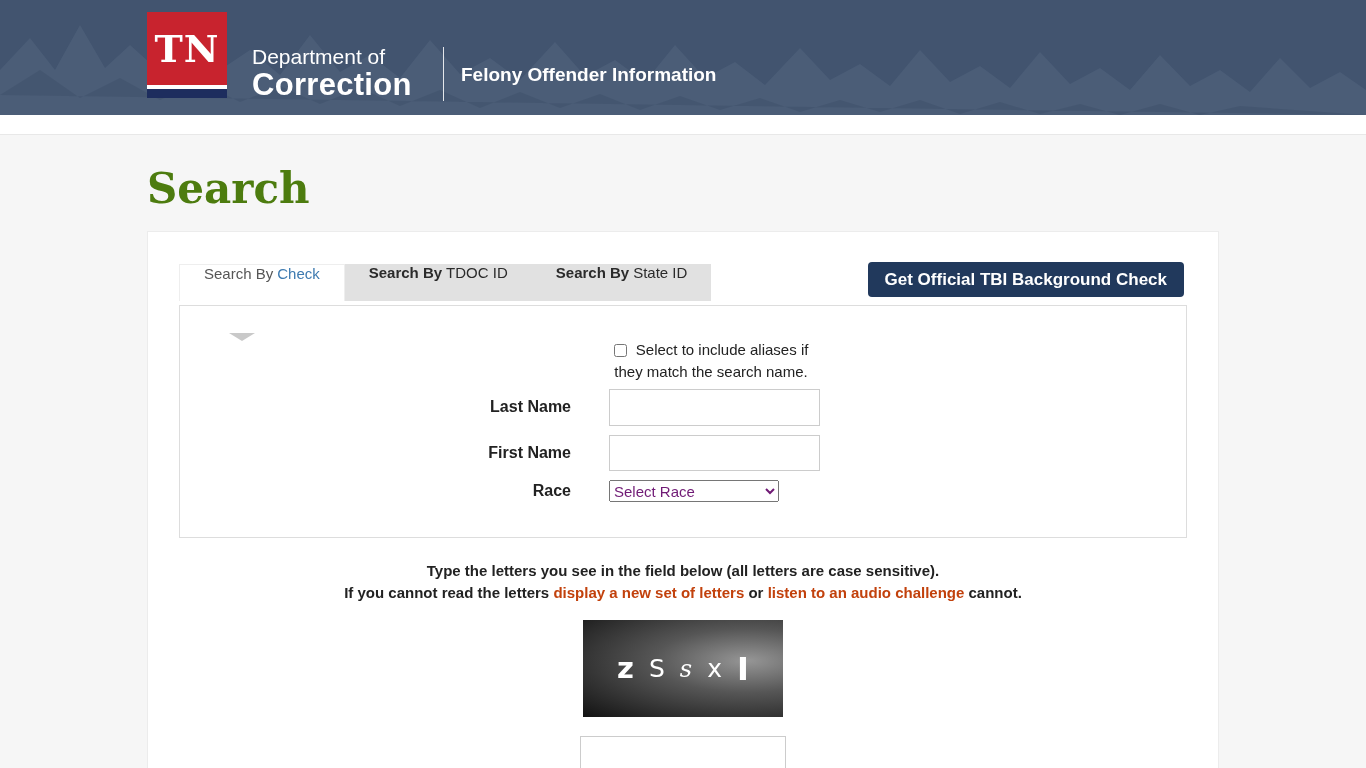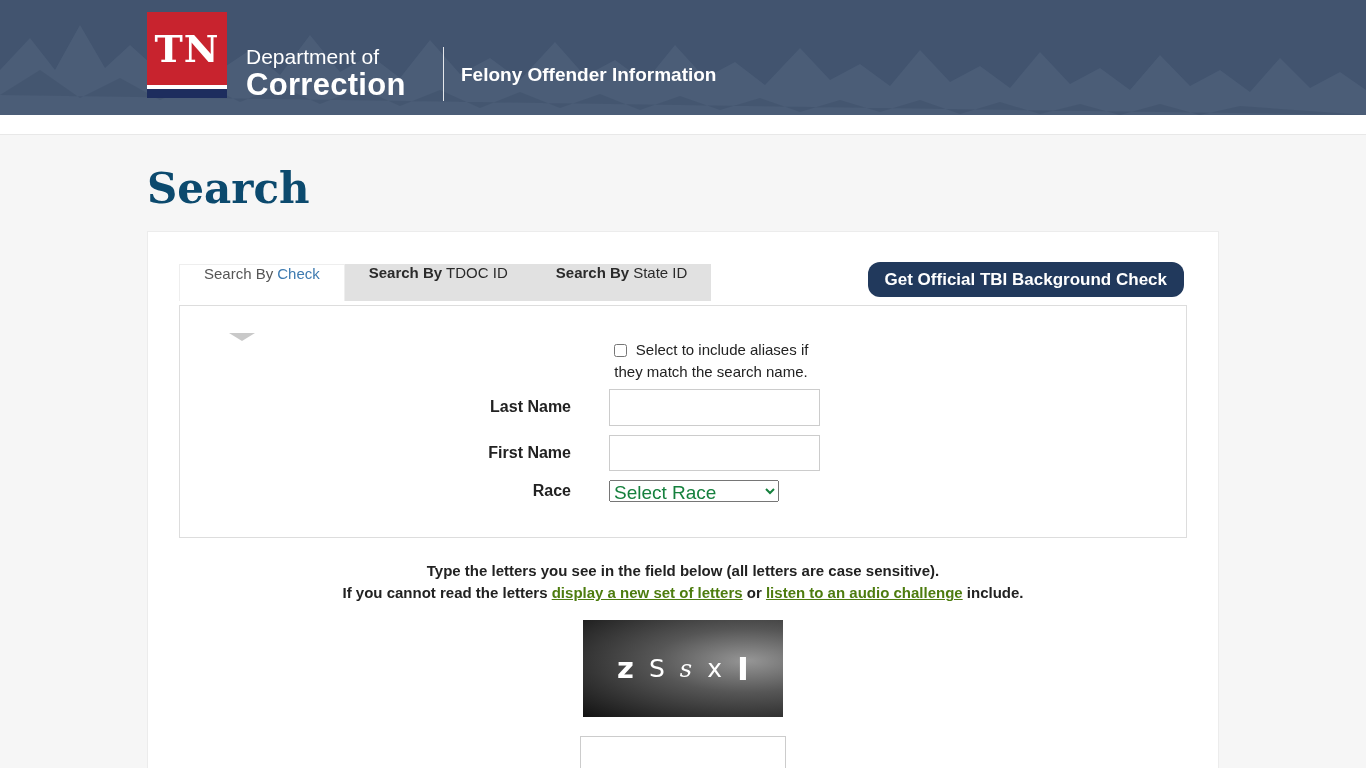--- a/index.html
+++ b/index.html
@@ -7,68 +7,68 @@
   body { background:#f6f6f6; font-family:"Liberation Sans", sans-serif; color:#222; }
 
   
   .header { position:relative; height:115px; background:#42546f; overflow:hidden; }
   .trees { position:absolute; left:0; top:0; width:1366px; height:115px; }
   .logo { position:absolute; left:147px; top:12px; width:80px; }
   .logo-red { height:73px; background:#c8232e; display:flex; align-items:center; justify-content:center; }
   .logo-tn { font-family:"DejaVu Serif", serif; font-weight:700; font-size:38px; color:#fff; letter-spacing:1px; }
   .logo-white { height:4px; background:#ffffff; }
   .logo-navy { height:9px; background:#1d2d5e; }
-  .dept { position:absolute; left:246px; top:45px; color:#fff; }
+  .dept { position:absolute; left:252px; top:45px; color:#fff; }
   .dept-1 { font-size:21px; font-weight:400; line-height:23px; }
   .dept-2 { font-size:31px; font-weight:700; line-height:34px; letter-spacing:.3px; }
   .hdr-divider { position:absolute; left:443px; top:47px; width:1px; height:54px; background:rgba(255,255,255,.85); }
   .app-title { position:absolute; left:461px; top:64px; color:#fff; font-size:19px; font-weight:700; }
 
   .white-band { height:20px; background:#fff; border-bottom:1px solid #e8e8e8; }
 
   
   .page-title { margin:31px 8px 0 147px; font-family:"DejaVu Serif", serif; font-weight:700;
-                font-size:42px; line-height:46px; color:#0c4a6e; }
+                font-size:42px; line-height:46px; color:#4d7c0f; }
 
   .card { margin:19px 0 0 147px; width:1072px; height:600px; background:#fff;
           border:1px solid #ececec; }
 
   .card-header { position:relative; height:69px; }
   .tabs { position:absolute; left:31px; top:32px; display:flex; }
   .tab { height:37px; padding:0 24px; display:flex; align-items:flex-start; font-size:15px; white-space:nowrap; }
   .tab.active { background:#fff; border:1px solid #eee; border-bottom:none; }
   .tab.active .tab-prefix { color:#565656; margin-right:4px; }
   .tab.active .tab-label { color:#3d7ab0; }
   .tab.inactive { background:#e1e1e1; }
   .tab.inactive .tab-prefix { font-weight:700; color:#2b2b2b; margin-right:4px; }
   .tab.inactive .tab-label { color:#2b2b2b; }
   .tab-caret { position:absolute; top:69px; left:50px; width:0; height:0;
                border-left:13px solid transparent; border-right:13px solid transparent;
                border-top:8px solid #c9c9c9; }
   .tbi-btn { position:absolute; right:34px; top:30px; height:35px; padding:0 17px;
              background:#21395c; color:#fff; font-family:inherit; font-weight:700; font-size:17px;
-             border:none; border-radius:12px; cursor:pointer; }
+             border:none; border-radius:4px; cursor:pointer; }
 
   .form-panel { margin:4px 31px; height:233px; border:1px solid #ddd; padding-top:33px; }
   .alias-row { margin-left:428px; width:206px; text-align:center; font-size:15px;
                color:#222; line-height:22px; }
   .alias-row input { vertical-align:-2px; margin-right:5px; width:13px; height:13px; }
   .form-row { display:flex; margin-bottom:9px; }
   .form-row.first { margin-top:6px; }
   .form-label { width:429px; padding-right:38px; padding-top:9px; text-align:right;
                 font-weight:700; font-size:16px; color:#222; }
   .form-label.race { padding-top:2px; }
   .text-input { width:211px; height:37px; border:1px solid #ccc; font-size:15px;
                 padding:0 8px; font-family:inherit; }
   .text-input.short { height:36px; }
-  .race-select { width:170px; height:22px; font-size:19px; font-family:inherit; color:#15803d; }
+  .race-select { width:170px; height:22px; font-size:15px; font-family:inherit; color:#701a75; }
 
   .captcha-section { margin-top:22px; text-align:center; }
   .instr { font-size:15px; font-weight:700; color:#222; line-height:22px; }
-  .instr-link { color:#4d7c0f; text-decoration:underline; cursor:pointer;margin-top:44px; }
+  .instr-link { color:#c2410c; cursor:pointer;margin-top:44px; }
   .captcha-img { width:200px; height:97px; margin:16px auto 0;
                  background:radial-gradient(ellipse at 82% 42%, #969696 0%, #565656 40%, #121212 100%);
                  display:flex; align-items:center; justify-content:center; gap:15px; }
   .cl { color:#fff; font-family:"DejaVu Sans", sans-serif; line-height:1; }
   .cl0 { font-weight:700; font-size:29px; }
   .cl1 { font-size:25px; }
   .cl2 { font-style:italic; font-family:"DejaVu Serif", serif; font-size:24px; }
   .cl3 { font-size:25px; }
   .cl4 { font-weight:700; font-size:32px; }
   .captcha-input { width:206px; height:40px; margin-top:19px; border:1px solid #ccc;
@@ -151,21 +151,21 @@
     </div>
   </div>
 
   <div class="captcha-section">
     <div class="instr">Type the letters you see in the field below (all letters are case sensitive).</div>
     <div class="instr">
       <span>If you cannot read the letters</span>
       <span class="instr-link">display a new set of letters</span>
       <span>or</span>
       <span class="instr-link">listen to an audio challenge</span>
-      <span>include.</span>
+      <span>cannot.</span>
     </div>
 
     <div class="captcha-img">
       <span class="cl cl0">z</span>
       <span class="cl cl1">S</span>
       <span class="cl cl2">s</span>
       <span class="cl cl3">x</span>
       <span class="cl cl4">I</span>
     </div>
 

